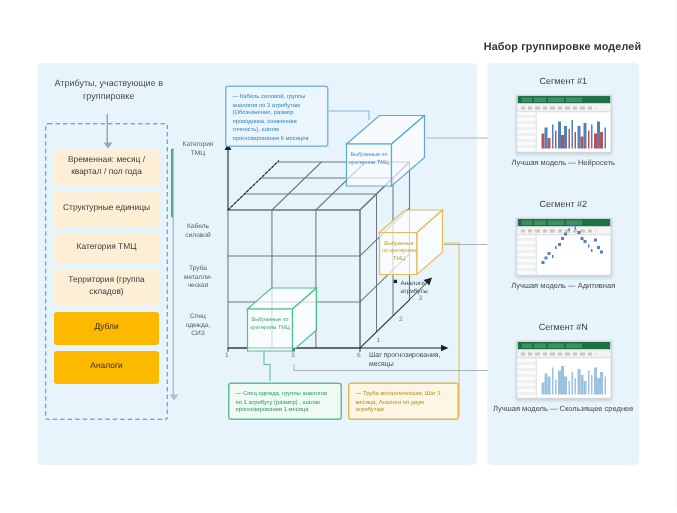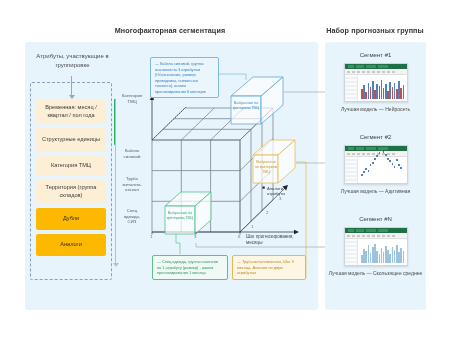--- a/index.html
+++ b/index.html
@@ -141,22 +141,21 @@
   .xl-chart { flex:1; position:relative; padding:3px 2px 4px 3px; }
   .xl-plot { position:absolute; left:3px; right:3px; bottom:4px; top:5px;
      display:flex; align-items:flex-end; gap:.6px; }
   .xl-plot i { display:block; flex:1; }
 </style>
 </head>
 <body>
 
 <div id="page">
 
-  <div class="col-title" id="title-left">Многофакторная сегментация</div>
-  <div class="col-title" id="title-right">Набор прогнозных группы</div>
+  <div class="col-title" id="title-right">Набор группировке моделей</div>
 
   <div class="panel" id="panel-main"></div>
 
   <div id="attr-caption">Атрибуты, участвующие в группировке</div>
   <div id="attr-arrow-down"></div>
   <div id="attr-arrow-head"></div>
 
   <div id="attr-box"></div>
 
   <div class="attr-item cream" style="top:100px;height:24px">Временная: месяц / квартал / пол года</div>

